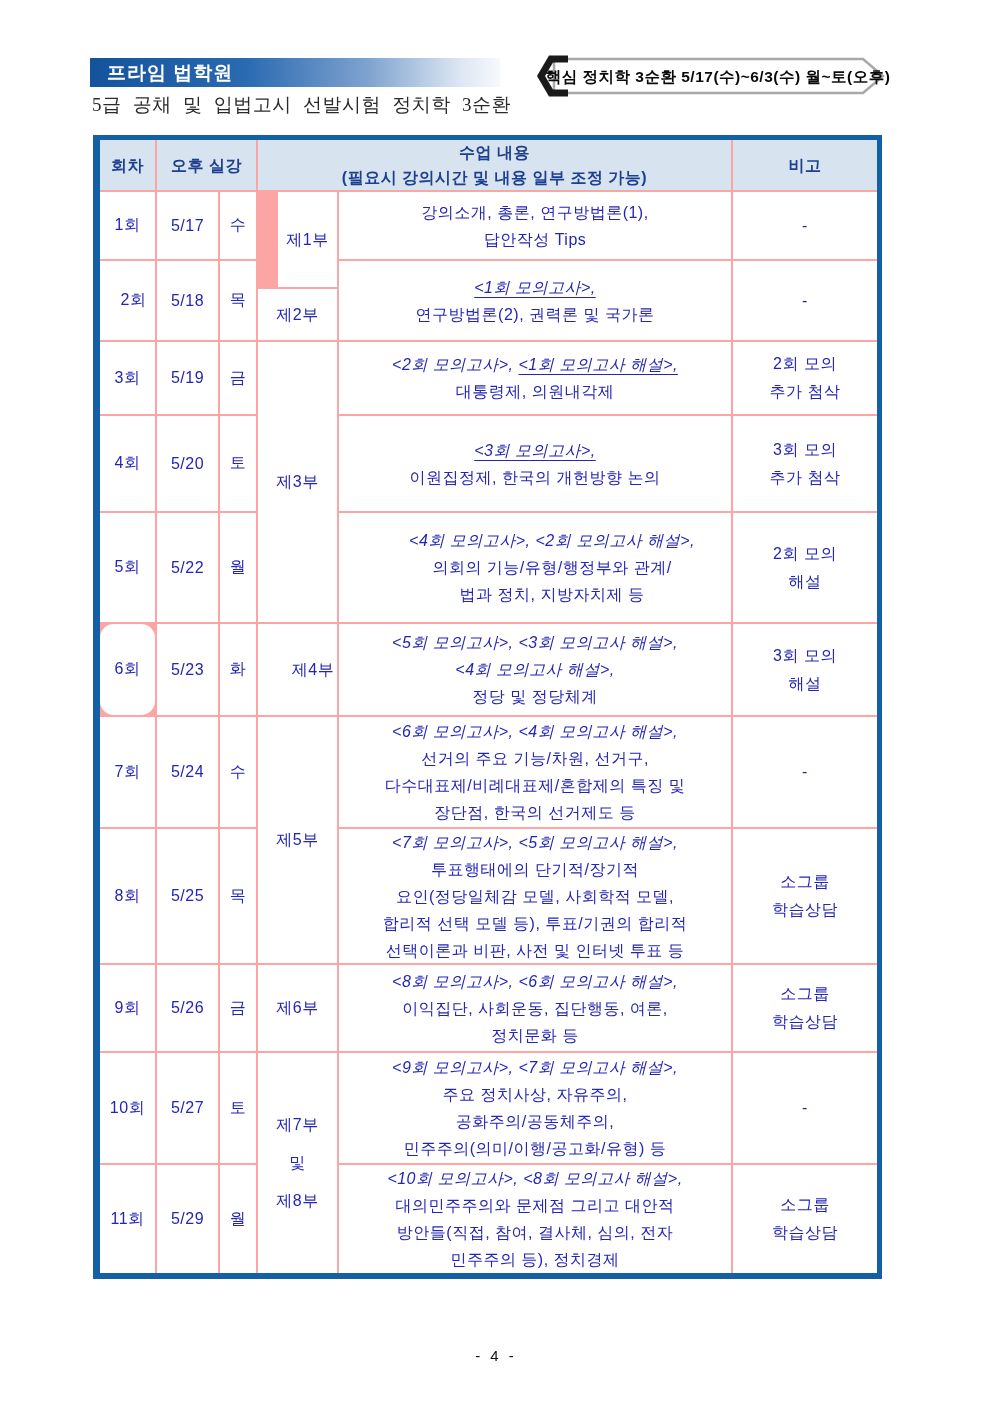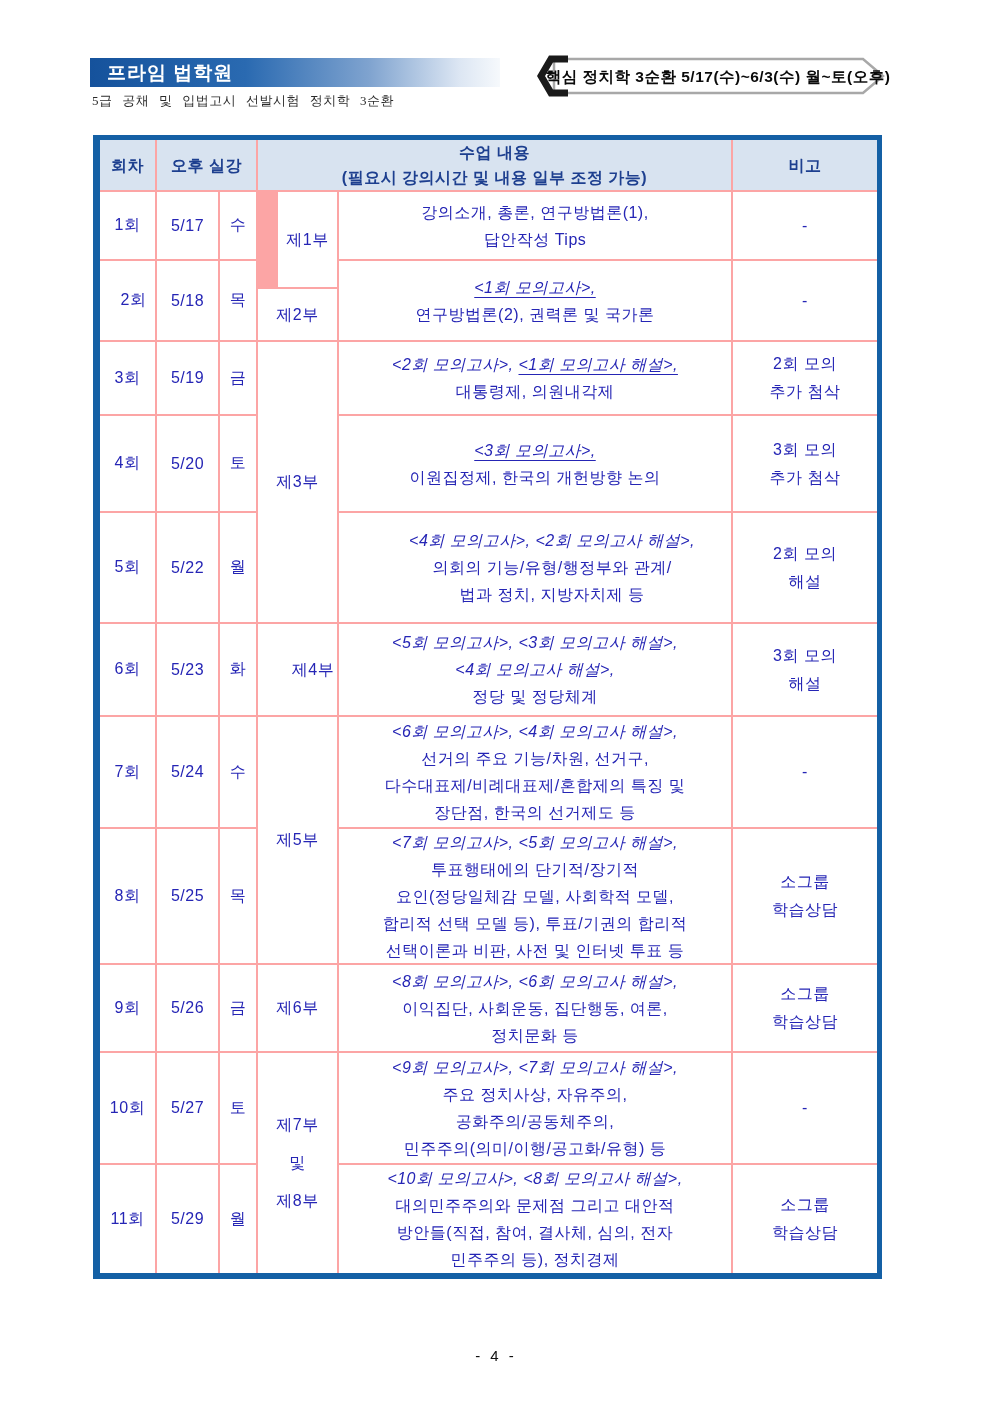--- a/index.html
+++ b/index.html
@@ -7,21 +7,21 @@
         font-family:"Liberation Sans","DejaVu Sans",sans-serif;}
 
   
   .logo-bar{position:absolute;left:90px;top:58px;width:410px;height:29px;
     background:linear-gradient(to right,#15529c 0%,#2a6ab1 38%,#7fa3cf 68%,#dce6f3 90%,#f6f9fc 100%);
     display:flex;align-items:center;}
   .logo-bar span{color:#ffffff;font-weight:bold;font-size:19px;letter-spacing:1px;padding-left:17px;}
   .banner{position:absolute;left:537px;top:55px;width:356px;height:42px;}
   .banner text{font-family:"Liberation Sans","DejaVu Sans",sans-serif;font-weight:bold;font-size:15.5px;fill:#0a0a0a;letter-spacing:0.5px;}
   .subtitle{position:absolute;left:92px;top:92px;width:700px;
-    font-family:"Liberation Serif","DejaVu Serif",serif;font-size:13px;color:#2a2a2a;
+    font-family:"Liberation Serif","DejaVu Serif",serif;font-size:19px;color:#2a2a2a;
     letter-spacing:0.5px;word-spacing:6px;}
 
   
   .sched{position:absolute;left:93px;top:135px;
     display:grid;
     grid-template-columns:55px 61px 36px 79px 392px 144px;
     grid-template-rows:50px 67px 26px 51px 72px 95px 109px 91px 110px 134px 86px 110px 108px;
     gap:2px;background:#fca5a5;
     border:5px solid #1460a5;border-left-width:7px;border-bottom-width:6px;}
   .cell{background:#ffffff;display:flex;flex-direction:column;align-items:center;justify-content:center;
@@ -147,21 +147,21 @@
       </div>
       <div class="cell content-cell" style="grid-area: 7 / 5 / span 1; padding-left: 34px;">
         <div><span class="seg exam">&lt;4회 모의고사&gt;, &lt;2회 모의고사 해설&gt;,</span></div>
         <div>의회의 기능/유형/행정부와 관계/</div>
         <div>법과 정치, 지방자치제 등</div>
       </div>
       <div class="cell note-cell" style="grid-area: 7 / 6 / span 1;">
         <div>2회 모의</div>
         <div>해설</div>
       </div>
-      <div class="cell " style="grid-area: 8 / 1 / span 1;">
+      <div class="cell " style="grid-area: 8 / 1 / span 1; border-radius: 14px;">
         <div>6회</div>
       </div>
       <div class="cell " style="grid-area: 8 / 2 / span 1;">
         <div>5/23</div>
       </div>
       <div class="cell " style="grid-area: 8 / 3 / span 1;">
         <div>화</div>
       </div>
       <div class="cell content-cell" style="grid-area: 8 / 5 / span 1;">
         <div><span class="seg exam">&lt;5회 모의고사&gt;, &lt;3회 모의고사 해설&gt;,</span></div>

